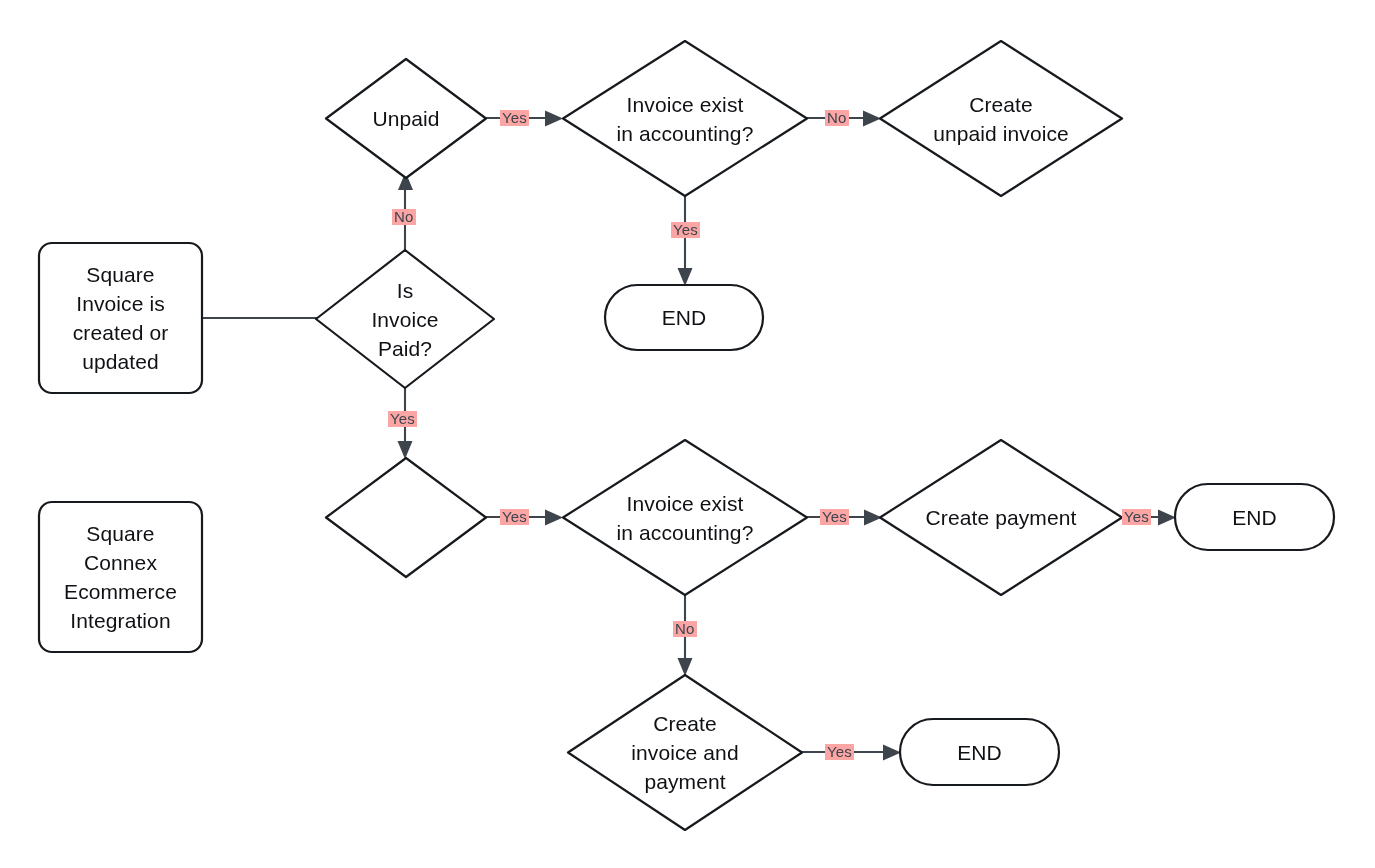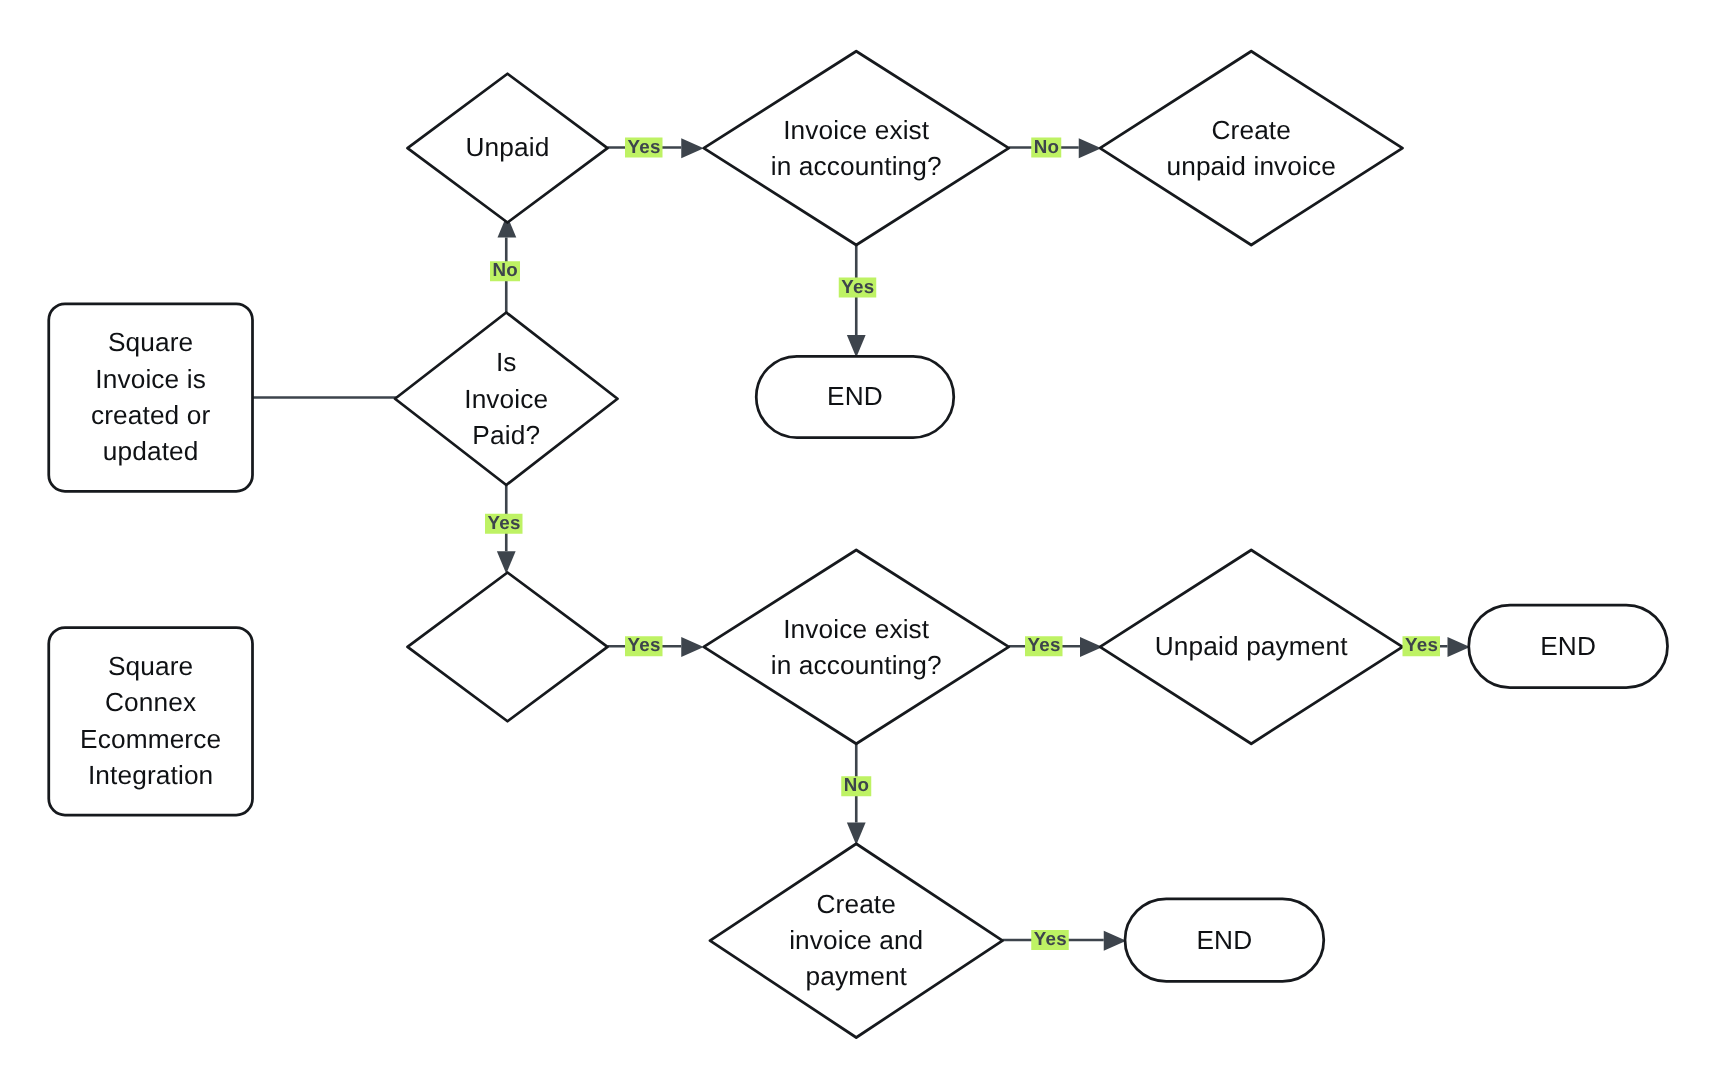--- a/index.html
+++ b/index.html
@@ -53,24 +53,24 @@
     line-height: 29px;
     letter-spacing: 0.1px;
     pointer-events: none;
     white-space: pre-line;
   }
   .edge-label {
     position: absolute;
     color: #3d444c;
     font-family: "Liberation Sans", sans-serif;
     font-size: 15px;
-    font-weight: bold;
+    font-weight: normal;
     line-height: 16px;
     letter-spacing: 0.2px;
-    background: #bef264;
+    background: #fca5a5;
     padding: 0 2px;
     white-space: nowrap;
   }
 </style>
 </head>
 <body>
 
 <div id="flow-root">
 
   <svg class="flow-canvas" viewBox="0 0 1375 868">
@@ -178,21 +178,21 @@
 
   <div class="node-text" style="left:880px; top:41px; width:242px; height:155px;">Create
 unpaid invoice</div>
 
   <div class="node-text" style="left:605px; top:285px; width:158px; height:65px;">END</div>
 
 
   <div class="node-text" style="left:563px; top:440px; width:244px; height:155px;">Invoice exist
 in accounting?</div>
 
-  <div class="node-text" style="left:880px; top:440px; width:242px; height:155px;">Unpaid payment</div>
+  <div class="node-text" style="left:880px; top:440px; width:242px; height:155px;">Create payment</div>
 
   <div class="node-text" style="left:1175px; top:484px; width:159px; height:66px;">END</div>
 
   <div class="node-text" style="left:568px; top:675px; width:234px; height:155px;">Create
 invoice and
 payment</div>
 
   <div class="node-text" style="left:900px; top:719px; width:159px; height:66px;">END</div>
 
   <div class="edge-label" style="left:392px; top:209px;">No</div>

